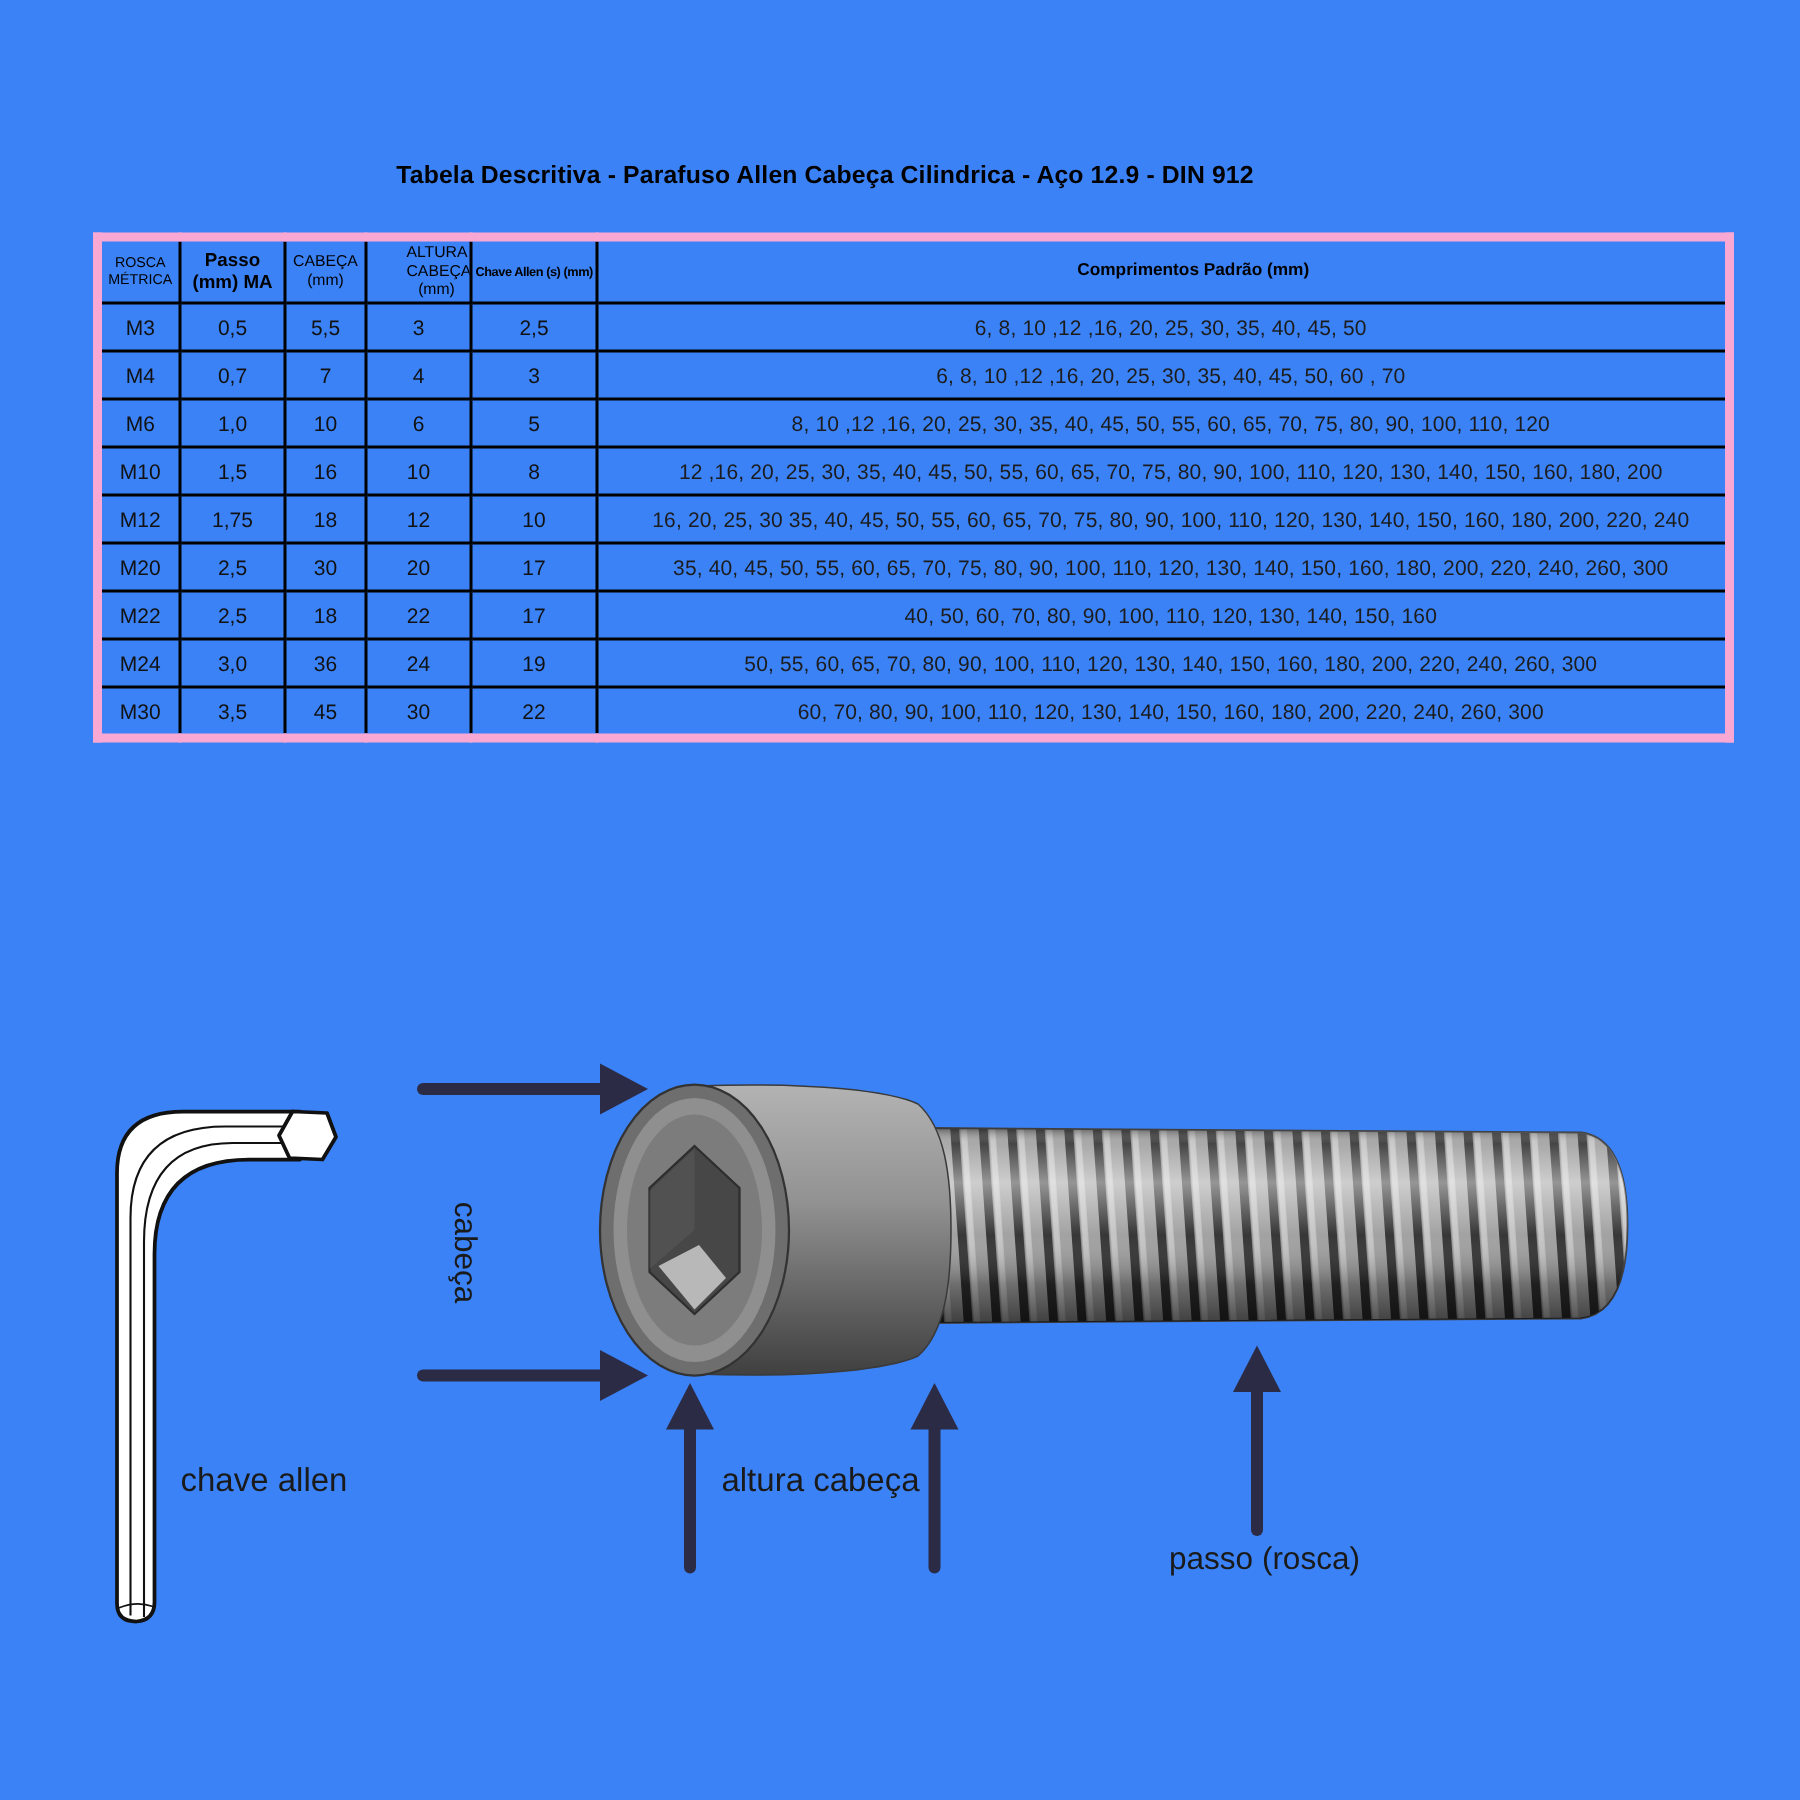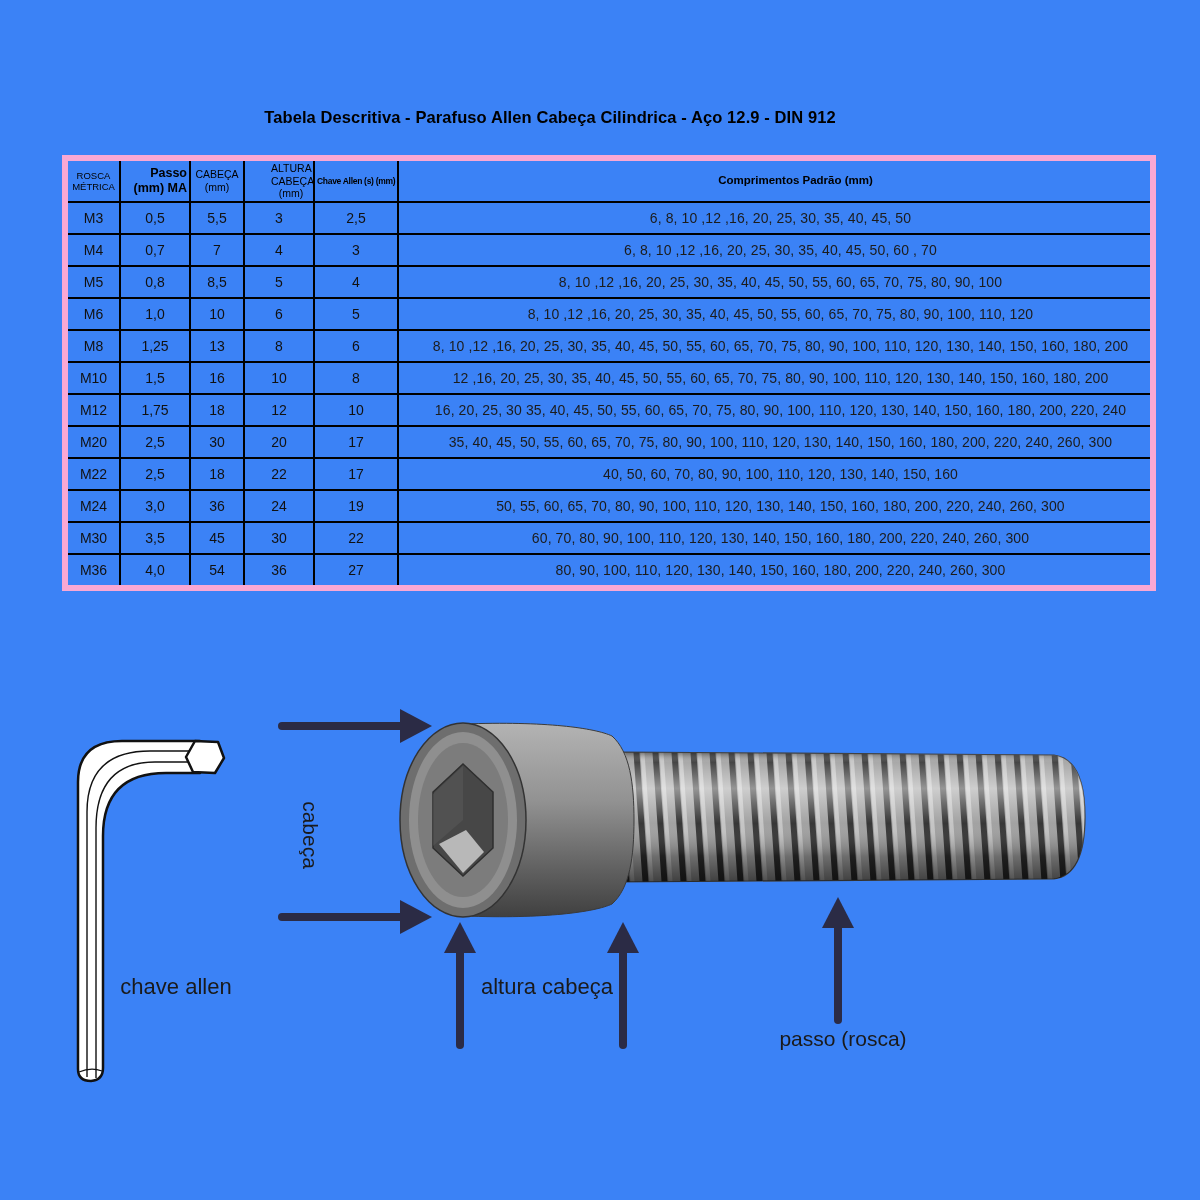--- a/index.html
+++ b/index.html
@@ -8,21 +8,21 @@
   .title{position:absolute;top:108px;left:0;width:1100px;text-align:center;
          font-size:16.5px;font-weight:bold;margin:0;letter-spacing:.1px;}
   table.spec{position:absolute;top:155px;left:62px;width:1088px;
              border-collapse:collapse;table-layout:fixed;}
   table.spec th,table.spec td{border:2px solid #000;overflow:hidden;}
   table.spec{border:6px solid #f9a8d4;}
   col.c-rosca{width:55px;} col.c-passo{width:70px;} col.c-cab{width:54px;}
   col.c-alt{width:70px;} col.c-chave{width:84px;} col.c-len{width:755px;}
   thead th{height:38px;text-align:center;vertical-align:middle;line-height:1.2;padding:1px 2px;}
   th.h-rosca{font-size:9.5px;font-weight:normal;}
-  th.h-passo{font-size:12.5px;font-weight:bold;text-align:right;}
+  th.h-passo{font-size:12.5px;font-weight:bold;}
   th.h-cab{font-size:10.5px;font-weight:normal;}
   th.h-alt{font-size:10.5px;font-weight:normal;padding-left:26px;}
   th.h-chave{font-size:8.5px;font-weight:bold;white-space:nowrap;letter-spacing:-.3px;}
   th.h-len{font-size:11.5px;font-weight:bold;padding-left:44px;}
   tbody td{height:28px;text-align:center;vertical-align:middle;font-size:14px;color:#111;}
   tbody td.len{text-align:center;padding-left:13px;font-size:14px;white-space:nowrap;
                color:#1c1c1c;letter-spacing:.1px;}
   svg.diagram{position:absolute;top:660px;left:0;}
   .diag-label{font-family:"Liberation Sans","DejaVu Sans",sans-serif;fill:#1a1a1a;}
 </style>
@@ -63,42 +63,26 @@
         </tr>
         <tr>
           <td>M4</td>
           <td>0,7</td>
           <td>7</td>
           <td>4</td>
           <td>3</td>
           <td class="len">6, 8, 10 ,12 ,16, 20, 25, 30, 35, 40, 45, 50, 60 , 70</td>
         </tr>
         <tr>
-          <td>M5</td>
-          <td>0,8</td>
-          <td>8,5</td>
-          <td>5</td>
-          <td>4</td>
-          <td class="len">8, 10 ,12 ,16, 20, 25, 30, 35, 40, 45, 50, 55, 60, 65, 70, 75, 80, 90, 100</td>
-        </tr>
-        <tr>
           <td>M6</td>
           <td>1,0</td>
           <td>10</td>
           <td>6</td>
           <td>5</td>
           <td class="len">8, 10 ,12 ,16, 20, 25, 30, 35, 40, 45, 50, 55, 60, 65, 70, 75, 80, 90, 100, 110, 120</td>
-        </tr>
-        <tr>
-          <td>M8</td>
-          <td>1,25</td>
-          <td>13</td>
-          <td>8</td>
-          <td>6</td>
-          <td class="len">8, 10 ,12 ,16, 20, 25, 30, 35, 40, 45, 50, 55, 60, 65, 70, 75, 80, 90, 100, 110, 120, 130, 140, 150, 160, 180, 200</td>
         </tr>
         <tr>
           <td>M10</td>
           <td>1,5</td>
           <td>16</td>
           <td>10</td>
           <td>8</td>
           <td class="len">12 ,16, 20, 25, 30, 35, 40, 45, 50, 55, 60, 65, 70, 75, 80, 90, 100, 110, 120, 130, 140, 150, 160, 180, 200</td>
         </tr>
         <tr>
@@ -133,28 +117,20 @@
           <td>19</td>
           <td class="len">50, 55, 60, 65, 70, 80, 90, 100, 110, 120, 130, 140, 150, 160, 180, 200, 220, 240, 260, 300</td>
         </tr>
         <tr>
           <td>M30</td>
           <td>3,5</td>
           <td>45</td>
           <td>30</td>
           <td>22</td>
           <td class="len">60, 70, 80, 90, 100, 110, 120, 130, 140, 150, 160, 180, 200, 220, 240, 260, 300</td>
-        </tr>
-        <tr>
-          <td>M36</td>
-          <td>4,0</td>
-          <td>54</td>
-          <td>36</td>
-          <td>27</td>
-          <td class="len">80, 90, 100, 110, 120, 130, 140, 150, 160, 180, 200, 220, 240, 260, 300</td>
         </tr>
       </tbody>
   </table>
 
   <svg class="diagram" width="1200" height="540" viewBox="0 0 1200 540">
     <defs>
       <linearGradient id="headGrad" x1="0" y1="0" x2="0" y2="1">
         <stop offset="0" stop-color="#b3b3b3"></stop>
         <stop offset="0.4" stop-color="#929292"></stop>
         <stop offset="0.78" stop-color="#5d5d5d"></stop>

